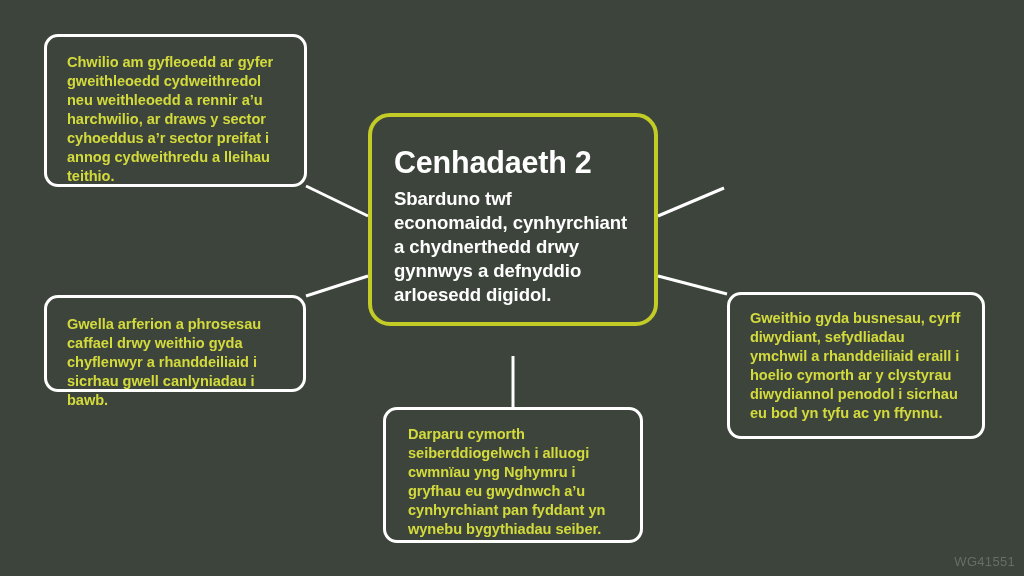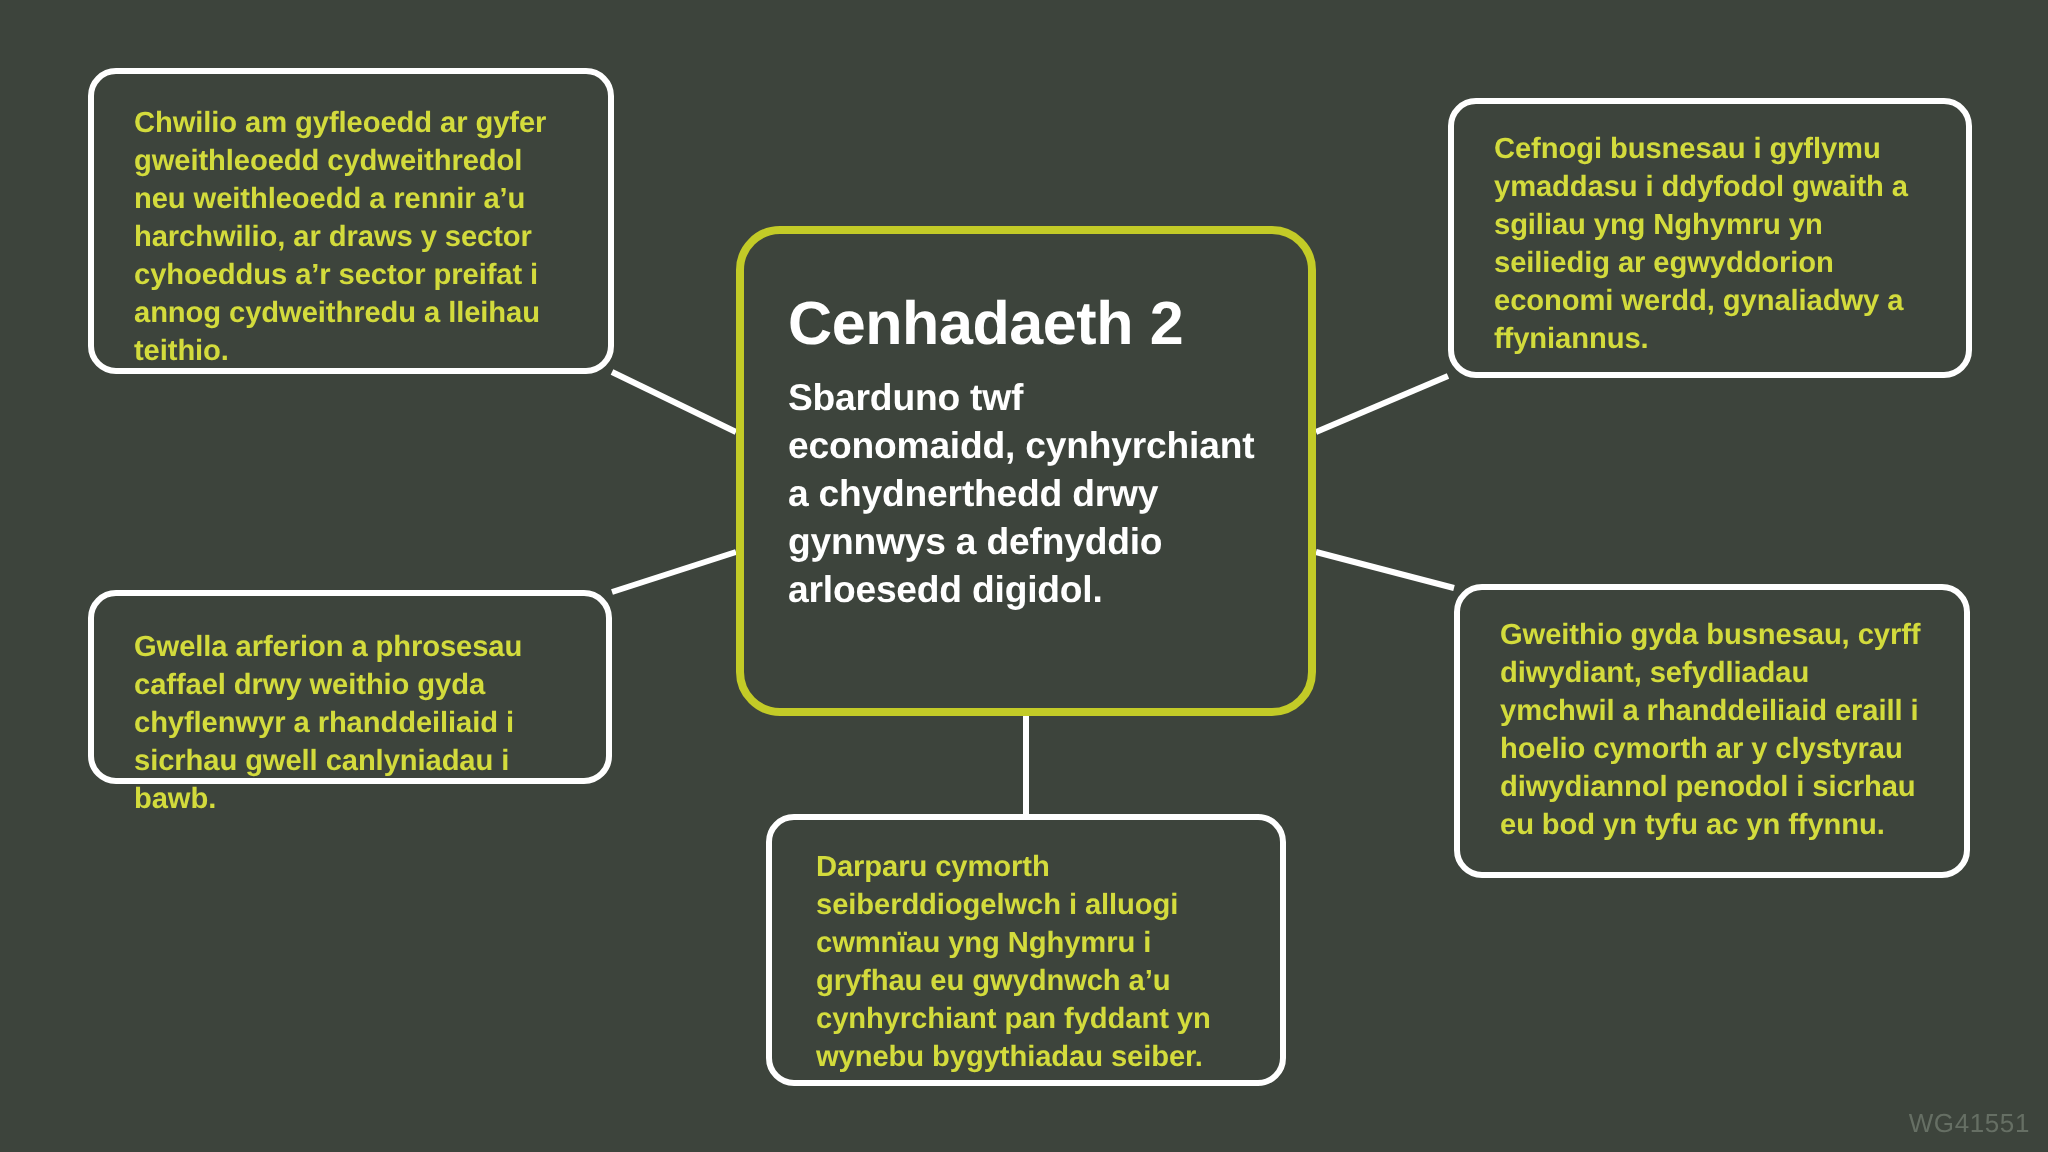--- a/index.html
+++ b/index.html
@@ -50,21 +50,21 @@
     white-space: pre-line;
   }
 
   .center {
     border: 4px solid #c3cb27;
     border-radius: 22px;
     color: #ffffff;
     left: 368px;
     top: 113px;
     width: 290px;
-    height: 245px;
+    height: 213px;
   }
   .center .inner {
     padding: 28px 24px 0 22px;
   }
   .center-title {
     font-size: 30.5px;
     font-weight: bold;
     line-height: 1.12;
     margin: 0 0 8px 0;
     letter-spacing: -0.2px;
@@ -123,23 +123,20 @@
     <div class="inner">
       <div class="center-title">Cenhadaeth 2</div>
       <div class="center-sub">Sbarduno twf economaidd, cynhyrchiant a chydnerthedd drwy gynnwys a defnyddio arloesedd digidol.</div>
     </div>
   </div>
 
   <div class="node satellite" id="box-tl">
     <div class="body">Chwilio am gyfleoedd ar gyfer gweithleoedd cydweithredol neu weithleoedd a rennir a’u harchwilio, ar draws y sector cyhoeddus a’r sector preifat i annog cydweithredu a lleihau teithio.</div>
   </div>
 
-  <div class="node satellite" id="box-tr">
-    <div class="body">Cefnogi busnesau i gyflymu ymaddasu i ddyfodol gwaith a sgiliau yng Nghymru yn seiliedig ar egwyddorion economi werdd, gynaliadwy a ffyniannus.</div>
-  </div>
 
   <div class="node satellite" id="box-ml">
     <div class="body">Gwella arferion a phrosesau caffael drwy weithio gyda chyflenwyr a rhanddeiliaid i sicrhau gwell canlyniadau i bawb.</div>
   </div>
 
   <div class="node satellite" id="box-bc">
     <div class="body">Darparu cymorth seiberddiogelwch i alluogi cwmnïau yng Nghymru i gryfhau eu gwydnwch a’u cynhyrchiant pan fyddant yn wynebu bygythiadau seiber.</div>
   </div>
 
   <div class="node satellite" id="box-mr">

